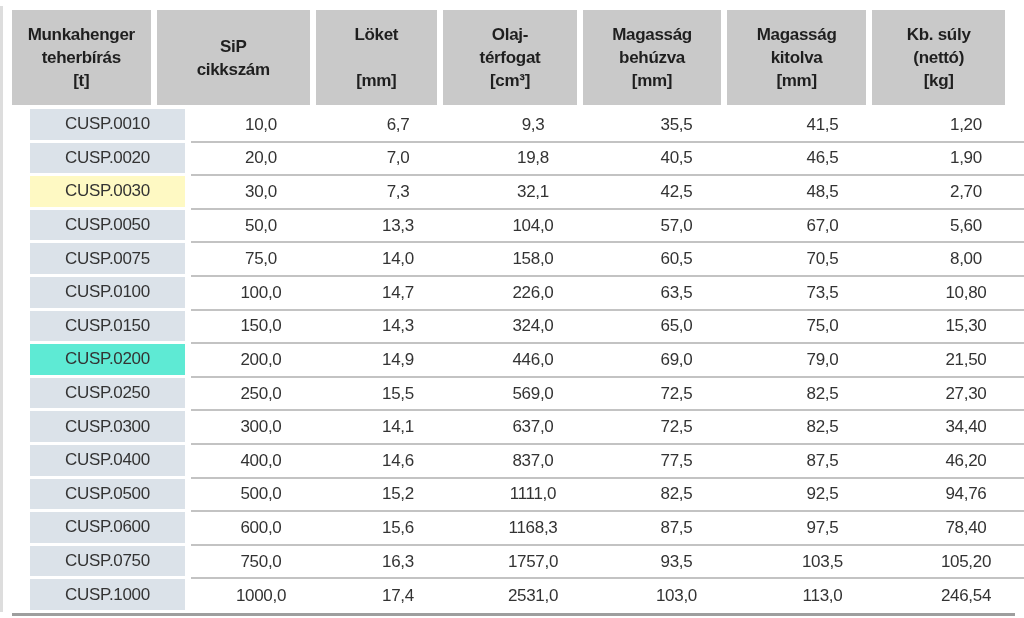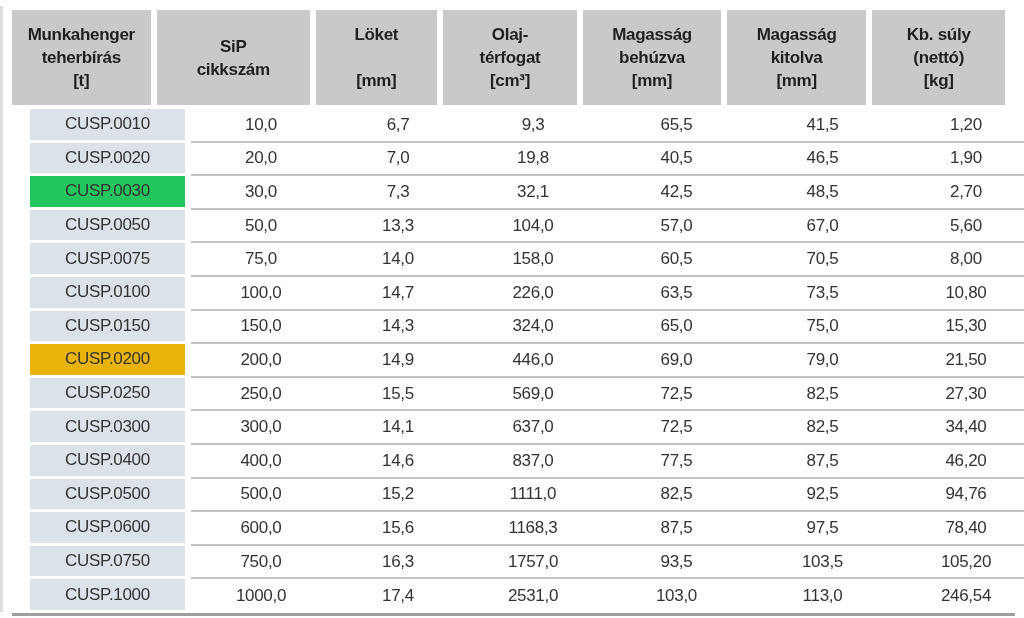--- a/index.html
+++ b/index.html
@@ -138,38 +138,38 @@
         <span class="hline">[kg]</span>
       </div>
     </div>
   <div class="tbody">
       <div class="tr">
         <div class="td-sku" style="background: rgb(219, 226, 233);">CUSP.0010</div>
         <div class="td-vals" style="border-bottom-color: rgb(195, 195, 195);">
           <div class="td">10,0</div>
           <div class="td">6,7</div>
           <div class="td">9,3</div>
-          <div class="td">65,5</div>
+          <div class="td">35,5</div>
           <div class="td">41,5</div>
           <div class="td">1,20</div>
         </div>
       </div>
       <div class="tr">
         <div class="td-sku" style="background: rgb(219, 226, 233);">CUSP.0020</div>
         <div class="td-vals" style="border-bottom-color: rgb(195, 195, 195);">
           <div class="td">20,0</div>
           <div class="td">7,0</div>
           <div class="td">19,8</div>
           <div class="td">40,5</div>
           <div class="td">46,5</div>
           <div class="td">1,90</div>
         </div>
       </div>
       <div class="tr">
-        <div class="td-sku" style="background: #22c55e;">CUSP.0030</div>
+        <div class="td-sku" style="background: #fef9c3;">CUSP.0030</div>
         <div class="td-vals" style="border-bottom-color: rgb(195, 195, 195);">
           <div class="td">30,0</div>
           <div class="td">7,3</div>
           <div class="td">32,1</div>
           <div class="td">42,5</div>
           <div class="td">48,5</div>
           <div class="td">2,70</div>
         </div>
       </div>
       <div class="tr">
@@ -210,21 +210,21 @@
         <div class="td-vals" style="border-bottom-color: rgb(195, 195, 195);">
           <div class="td">150,0</div>
           <div class="td">14,3</div>
           <div class="td">324,0</div>
           <div class="td">65,0</div>
           <div class="td">75,0</div>
           <div class="td">15,30</div>
         </div>
       </div>
       <div class="tr">
-        <div class="td-sku" style="background: #eab308;">CUSP.0200</div>
+        <div class="td-sku" style="background: #5eead4;">CUSP.0200</div>
         <div class="td-vals" style="border-bottom-color: rgb(195, 195, 195);">
           <div class="td">200,0</div>
           <div class="td">14,9</div>
           <div class="td">446,0</div>
           <div class="td">69,0</div>
           <div class="td">79,0</div>
           <div class="td">21,50</div>
         </div>
       </div>
       <div class="tr">

